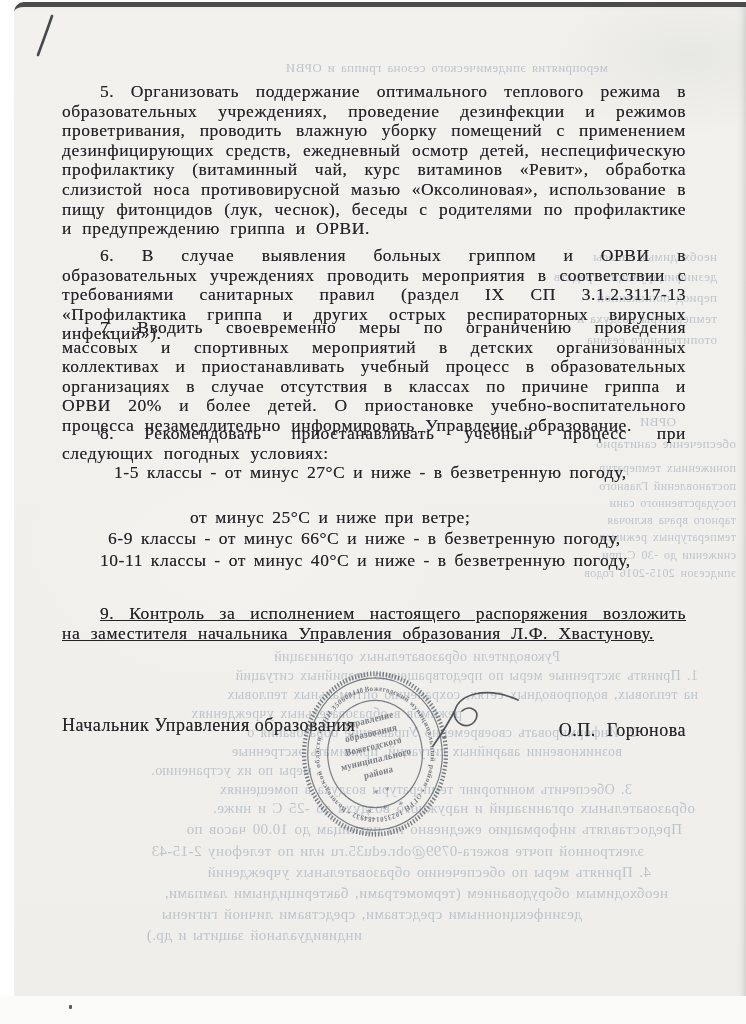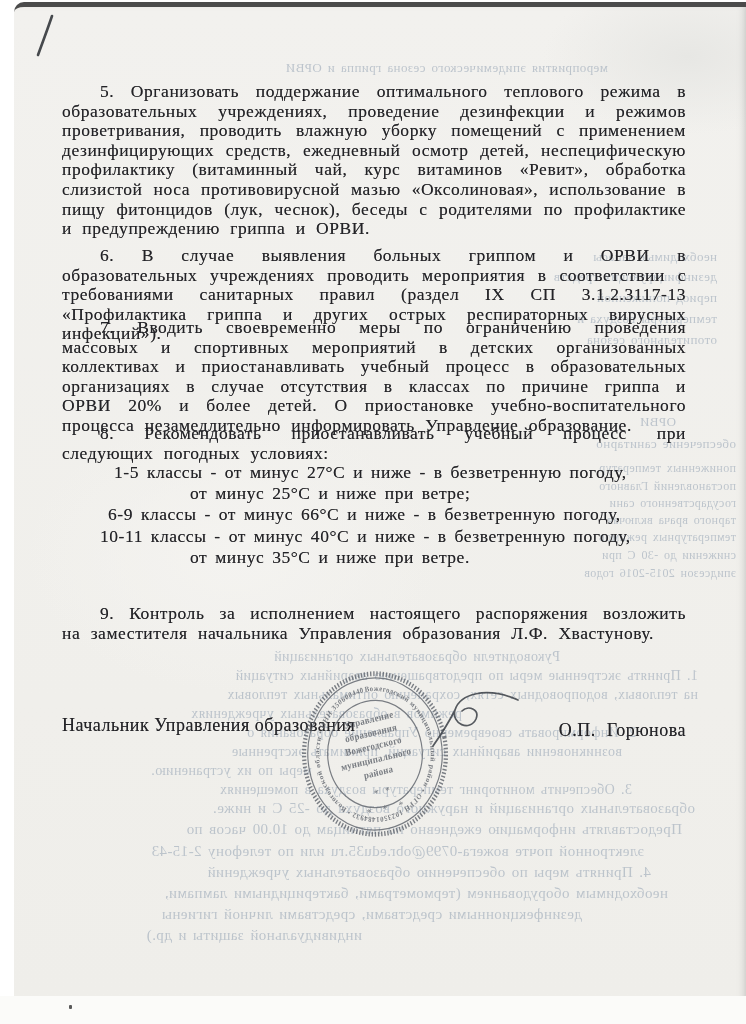--- a/index.html
+++ b/index.html
@@ -34,26 +34,26 @@
   }
   
   .doc{position:absolute;left:62px;top:82px;width:624px;color:var(--ink);}
   .doc p{
     margin:0;text-indent:38px;text-align:justify;
     font-size:17.5px;line-height:19.6px;letter-spacing:.55px;word-spacing:5.5px;
     text-shadow:0 0 .4px rgba(35,35,39,.55);
   }
   .block{position:absolute;left:0;width:624px;}
   #b-p5{top:0;} #b-p6{top:164px;} #b-p7{top:236px;} #b-p8{top:342px;}
-  #b-rules{top:380px;} #b-p9{top:522px;} #b-sig{top:633px;}
+  #b-rules{top:380px;} #b-p9{top:522px;text-decoration:underline;} #b-sig{top:633px;}
   .rule-line{
     font-size:17.5px;line-height:21.2px;letter-spacing:.55px;word-spacing:3px;
     white-space:nowrap;text-shadow:0 0 .4px rgba(35,35,39,.55);
   }
-  .rule-a1{padding-left:52px;} .rule-b1{padding-left:128px;}
+  .rule-a1{padding-left:52px;} .rule-b1{padding-left:128px;margin-top:24px;}
   .rule-a2{padding-left:46px;} .rule-b2{padding-left:128px;}
   .rule-a3{padding-left:38px;} .rule-b3{padding-left:128px;}
   .sig-row{
     display:flex;justify-content:space-between;padding-right:14px;
     font-size:18px;letter-spacing:.5px;text-shadow:0 0 .4px rgba(35,35,39,.55);
   }
   .sig-name{margin-top:5px;word-spacing:6px;}
   
   .stamp{position:absolute;left:299px;top:668px;width:152px;height:172px;opacity:.82;}
   .serr{fill:none;stroke:var(--stamp);stroke-width:5;stroke-dasharray:1.6 2.1;}
@@ -118,21 +118,20 @@
     </div>
   <div class="block" id="b-p8">
       <p>8. Рекомендовать приостанавливать учебный процесс при следующих погодных условиях:</p>
     </div>
 
   <div class="block" id="b-rules">
     <div class="rule-line rule-a1">1-5 классы - от минус 27°С  и ниже - в безветренную погоду,</div>
     <div class="rule-line rule-b1">от минус 25°С и ниже при ветре;</div>
     <div class="rule-line rule-a2">6-9 классы - от минус 66°С  и ниже - в безветренную погоду,</div>
     <div class="rule-line rule-a3">10-11 классы - от минус 40°С  и ниже - в безветренную погоду,</div>
-    <div class="rule-line rule-b3">от минус 35°С и ниже при ветре.</div>
   </div>
 
   <div class="block" id="b-p9">
       <p>9. Контроль за исполнением настоящего распоряжения возложить на заместителя начальника Управления образования Л.Ф. Хвастунову.</p>
     </div>
 
   <div class="block sig-row" id="b-sig">
     <span class="sig-title">Начальник Управления образования</span>
     <span class="sig-name">О.П.  Горюнова</span>
   </div>

